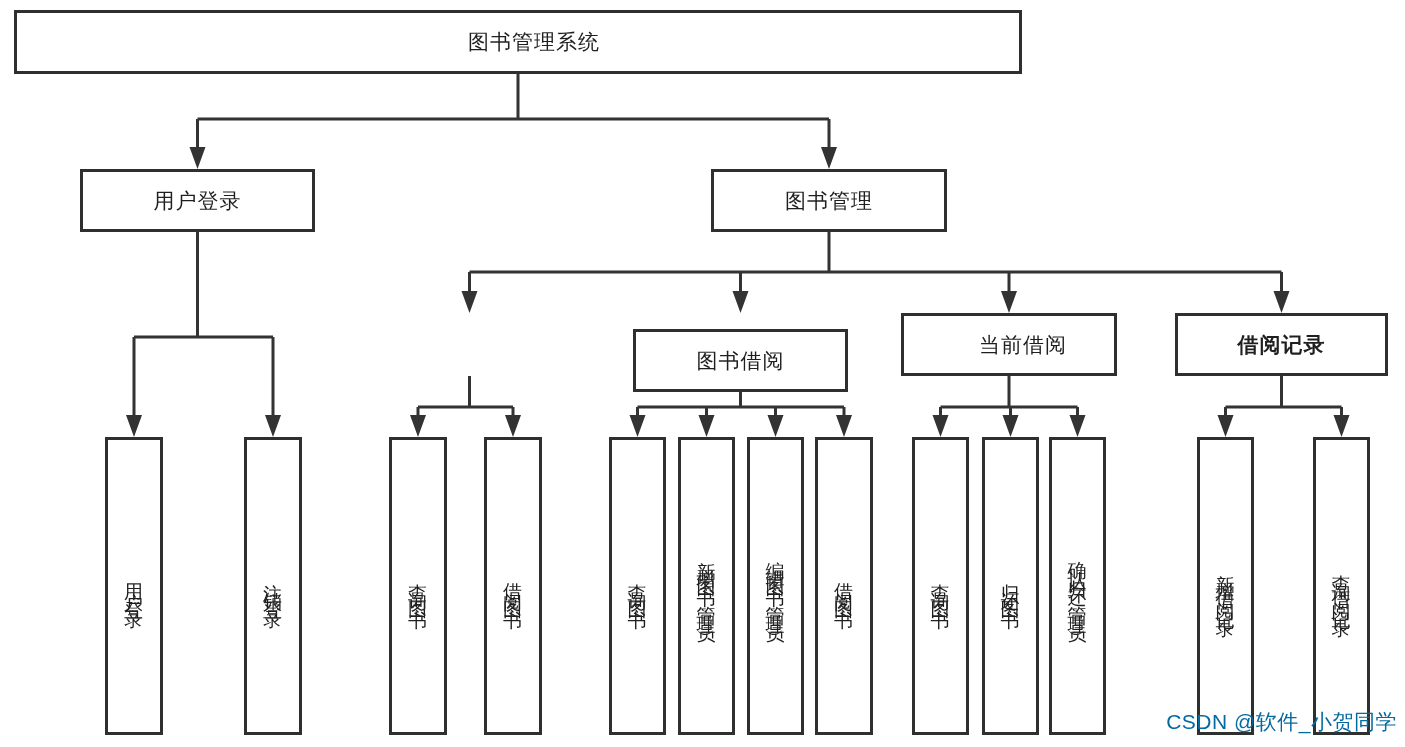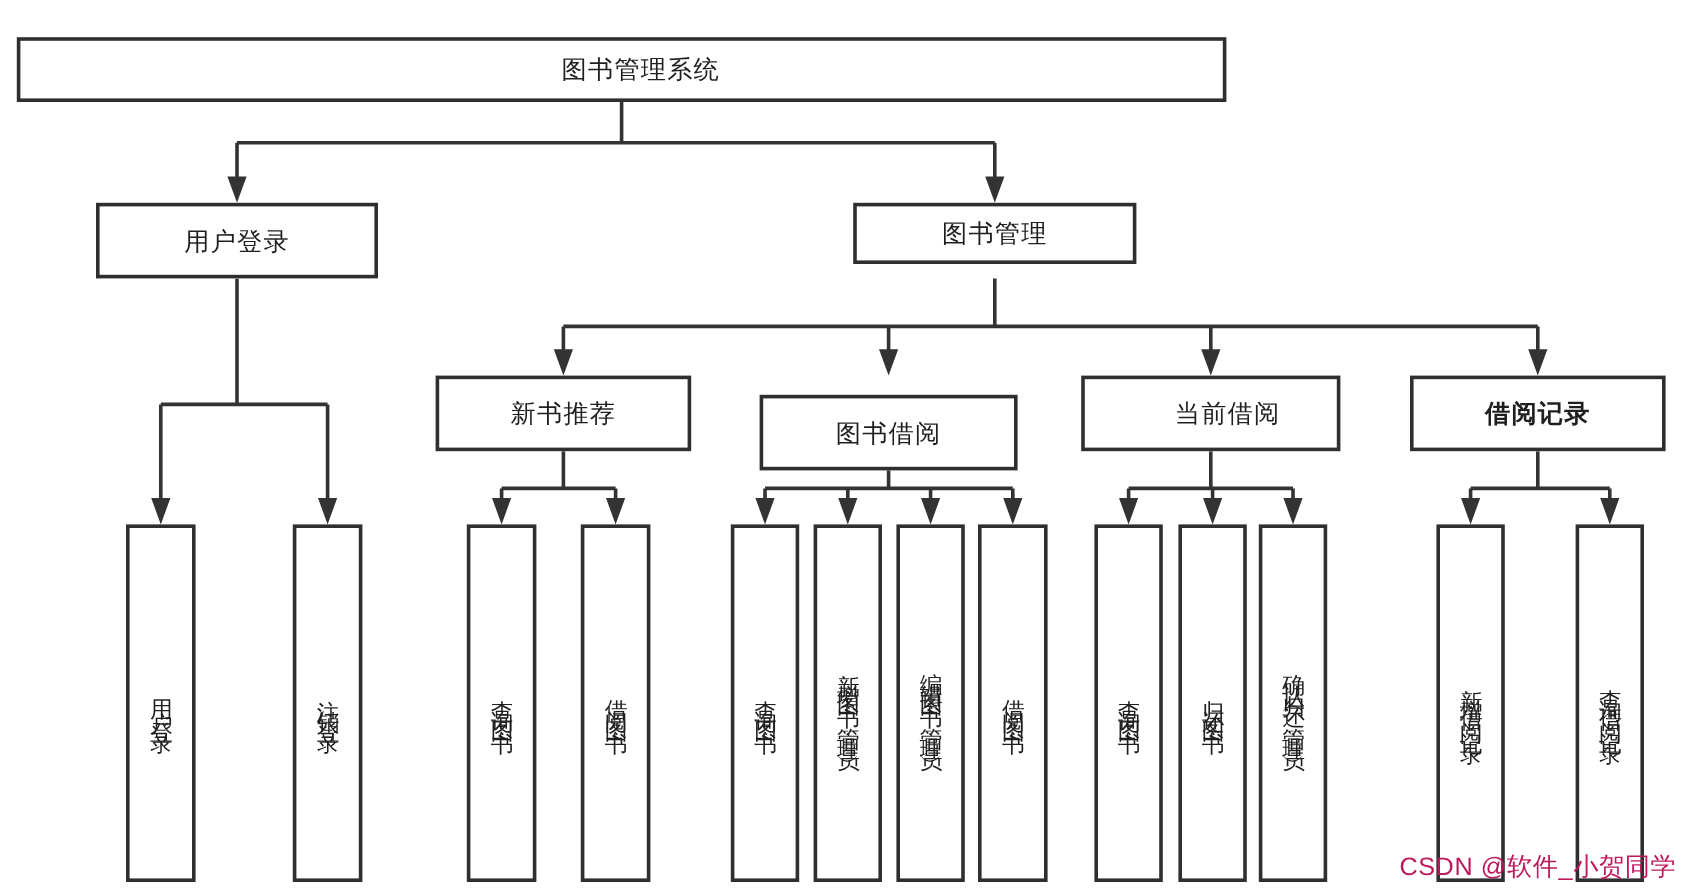--- a/index.html
+++ b/index.html
@@ -50,21 +50,21 @@
     letter-spacing: 9px;
     line-height: 1;
     color: #1f1f1f;
     white-space: nowrap;
   }
   .watermark {
     position: absolute;
     right: 8px;
     top: 708px;
     font-size: 21px;
-    color: #be185d;
+    color: #0369a1;
     letter-spacing: 0.5px;
     z-index: 5;
     white-space: nowrap;
   }
 </style>
 </head>
 <body>
 
 <div class="canvas">
 
@@ -92,34 +92,31 @@
       M698.5 415 L714.5 415 L706.5 437 Z
       M767.5 415 L783.5 415 L775.5 437 Z
       M836 415 L852 415 L844 437 Z
       M932.5 415 L948.5 415 L940.5 437 Z
       M1002.5 415 L1018.5 415 L1010.5 437 Z
       M1069.5 415 L1085.5 415 L1077.5 437 Z
       M1217.5 415 L1233.5 415 L1225.5 437 Z
       M1333.5 415 L1349.5 415 L1341.5 437 Z"></path>
   </svg>
 
-  <div class="box" style="left:14px; top:31px; width:1008px; height:54px;padding-left:32px;">
+  <div class="box" style="left:14px; top:10px; width:1008px; height:64px;padding-left:32px;">
     <span class="hlbl">图书管理系统</span>
   </div>
 
   <div class="box" style="left:80px; top:169px; width:235px; height:63px;">
     <span class="hlbl">用户登录</span>
   </div>
-  <div class="box" style="left:711px; top:169px; width:236px; height:51px;">
+  <div class="box" style="left:711px; top:169px; width:236px; height:63px;">
     <span class="hlbl">图书管理</span>
   </div>
 
-  <div class="box" style="left:363px; top:313px; width:213px; height:63px;">
-    <span class="hlbl">新书推荐</span>
-  </div>
   <div class="box" style="left:633px; top:329px; width:215px; height:63px;">
     <span class="hlbl">图书借阅</span>
   </div>
   <div class="box" style="left:901px; top:313px; width:216px; height:63px;padding-left:28px;">
     <span class="hlbl">当前借阅</span>
   </div>
   <div class="box" style="left:1175px; top:313px; width:213px; height:63px;font-weight:bold;">
     <span class="hlbl">借阅记录</span>
   </div>
 

